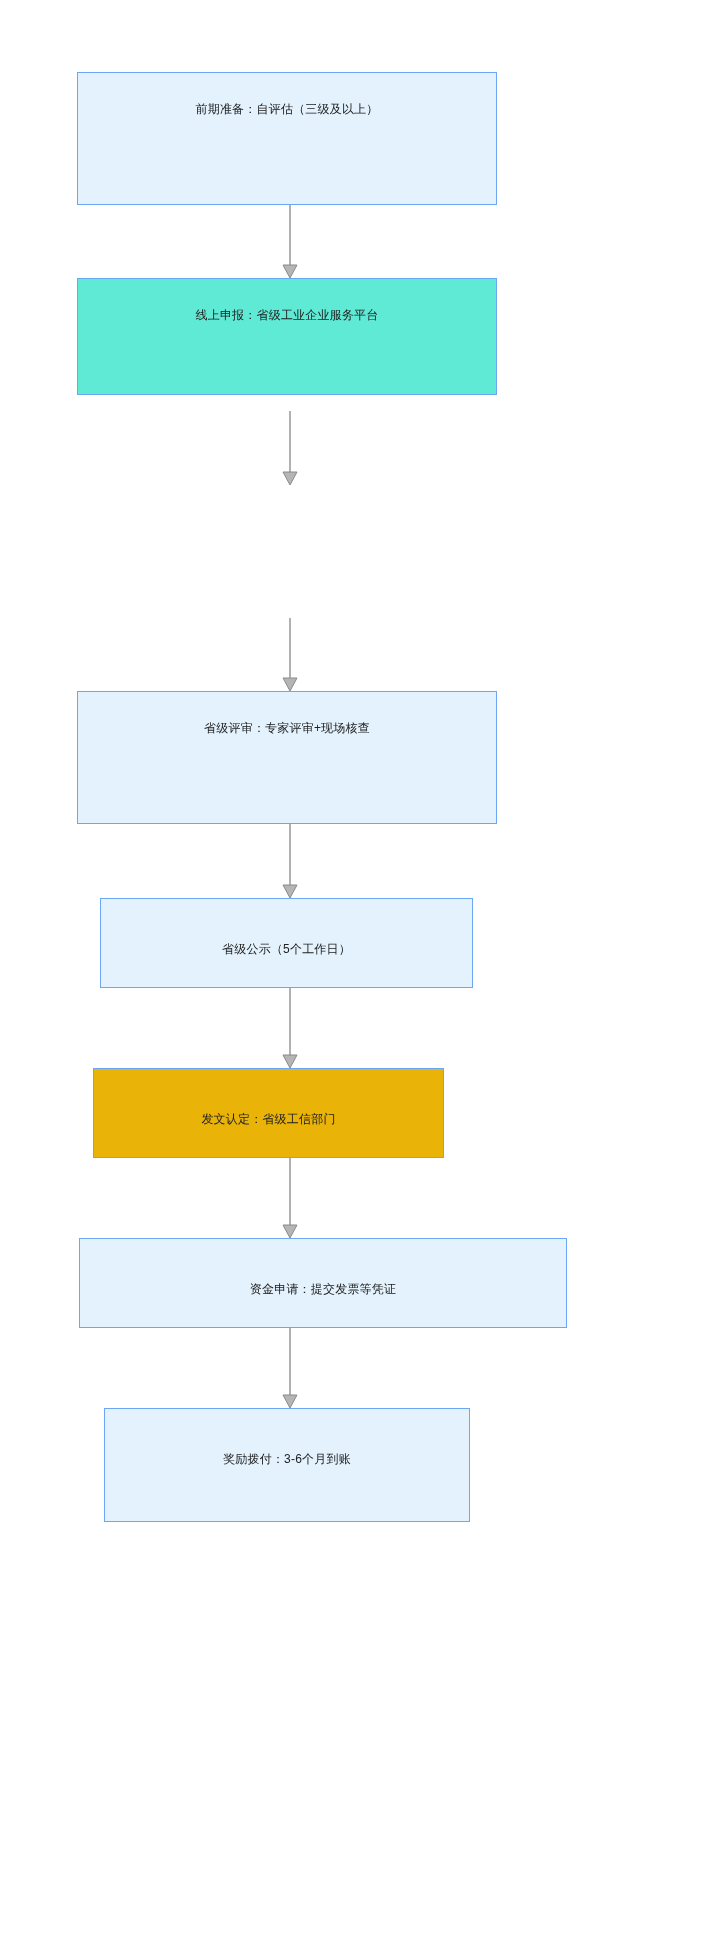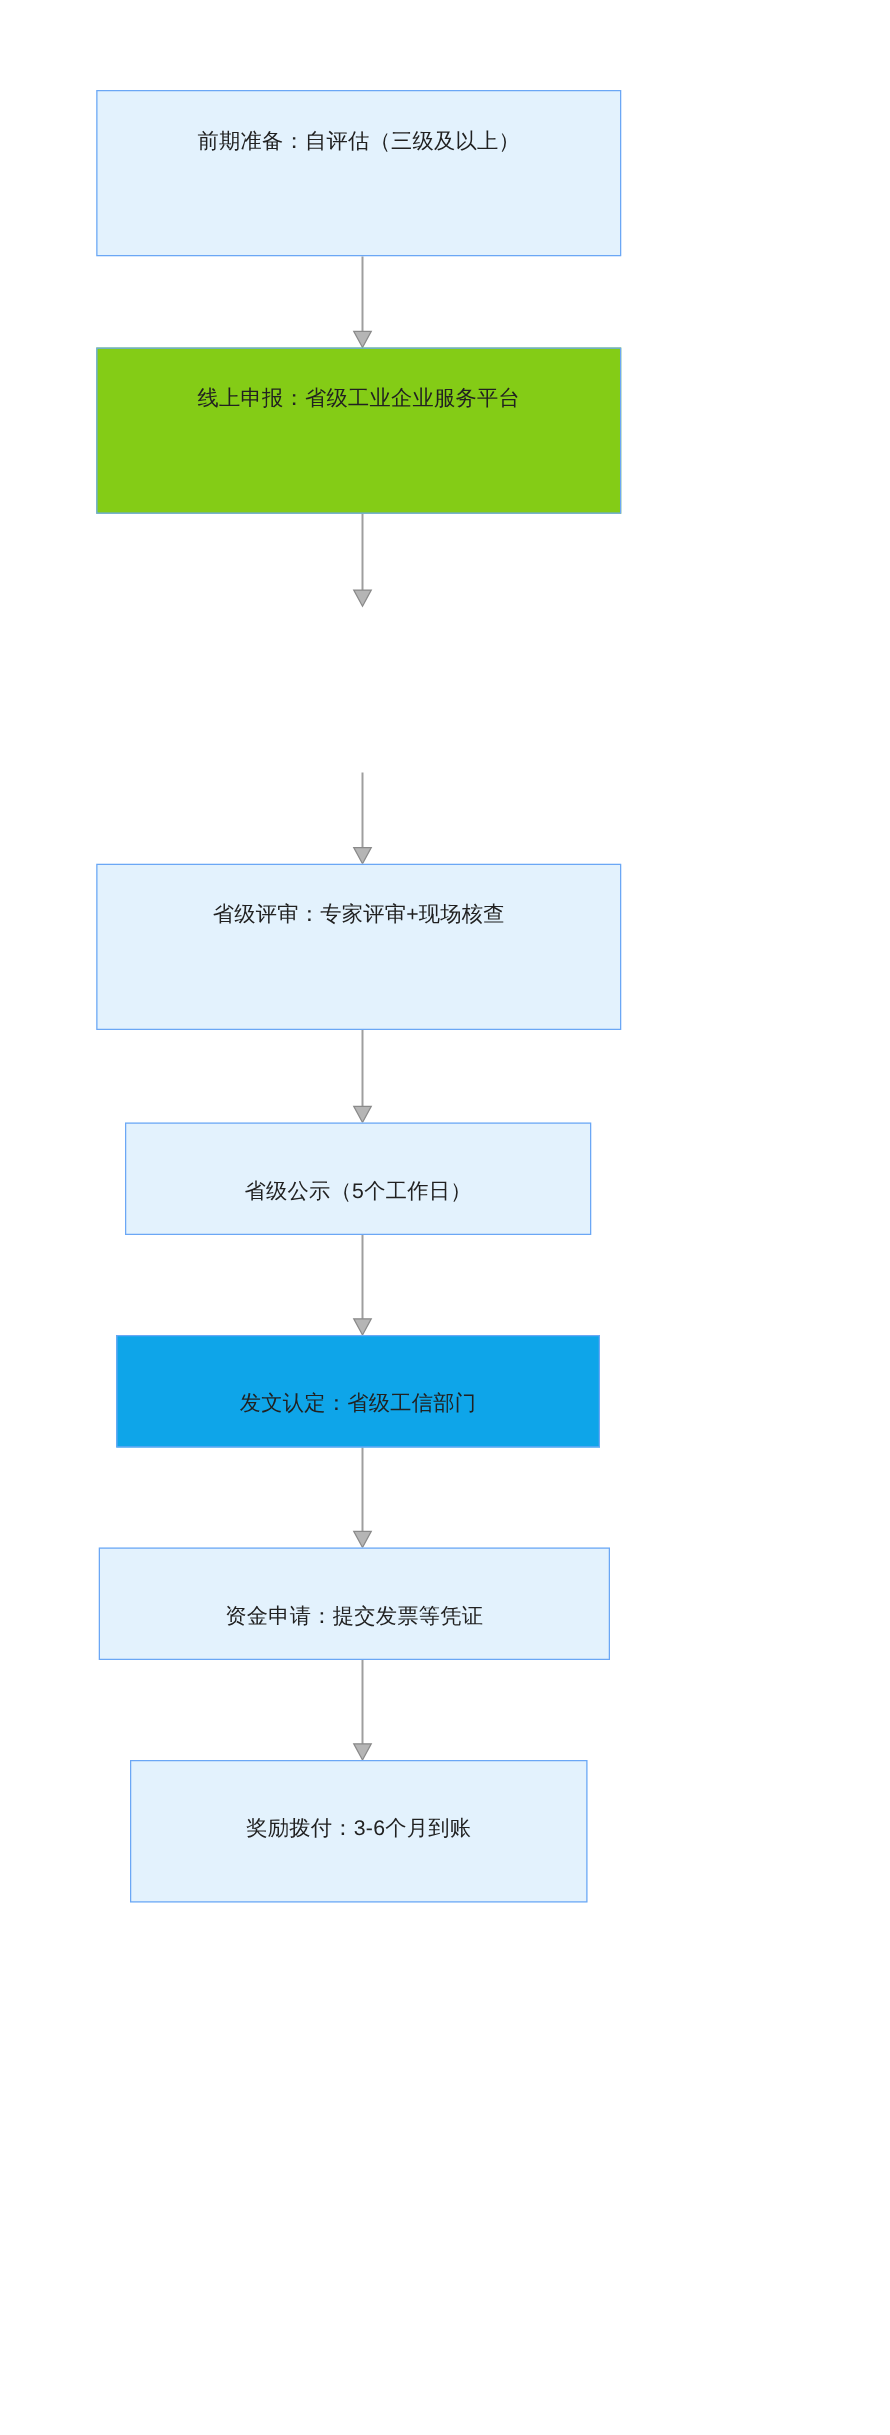--- a/index.html
+++ b/index.html
@@ -31,21 +31,21 @@
     color: #222222;
     overflow: hidden;
   }
   .node.tall .node-label {
     padding-top: 28px;
   }
   .node.short .node-label {
     padding-top: 42px;
   }
   .node-label {
-    font-size: 17px;
+    font-size: 12px;
     line-height: 1.4;
     letter-spacing: 0.2px;
     white-space: nowrap;
     color: #212121;
     text-align: center;
     user-select: none;
   }
   .edge {
     position: absolute;
   }
@@ -96,31 +96,31 @@
     </div>
     <div class="edge" style="left: 280px; top: 1328px; width: 20px; height: 80px;">
       <svg width="20" height="80" viewBox="0 0 20 80">
         <line x1="10" y1="0" x2="10" y2="68" stroke="#9e9e9e" stroke-width="1.6"></line>
         <polygon points="3,67 17,67 10,80" fill="#b5b5b5" stroke="#8a8a8a" stroke-width="1" stroke-linejoin="miter"></polygon>
       </svg>
     </div>
     <div class="node tall" style="left: 77px; top: 72px; width: 420px; height: 133px; background: rgb(227, 242, 253); border-color: rgb(107, 167, 245);">
       <div class="node-label">前期准备：自评估（三级及以上）</div>
     </div>
-    <div class="node tall" style="left: 77px; top: 278px; width: 420px; height: 133px; background: #84cc16; border-color: rgb(107, 167, 245);">
+    <div class="node tall" style="left: 77px; top: 278px; width: 420px; height: 117px; background: #5eead4; border-color: rgb(107, 167, 245);">
       <div class="node-label">线上申报：省级工业企业服务平台</div>
     </div>
     <div class="node tall" style="left: 77px; top: 691px; width: 420px; height: 133px; background: rgb(227, 242, 253); border-color: rgb(107, 167, 245);">
       <div class="node-label">省级评审：专家评审+现场核查</div>
     </div>
     <div class="node short" style="left: 100px; top: 898px; width: 373px; height: 90px; background: rgb(227, 242, 253); border-color: rgb(107, 167, 245);">
       <div class="node-label">省级公示（5个工作日）</div>
     </div>
-    <div class="node short" style="left: 93px; top: 1068px; width: 387px; height: 90px; background: #0ea5e9; border-color: rgb(107, 167, 245);">
+    <div class="node short" style="left: 93px; top: 1068px; width: 351px; height: 90px; background: #eab308; border-color: rgb(107, 167, 245);">
       <div class="node-label">发文认定：省级工信部门</div>
     </div>
-    <div class="node short" style="left: 79px; top: 1238px; width: 409px; height: 90px; background: rgb(227, 242, 253); border-color: rgb(107, 167, 245);">
+    <div class="node short" style="left: 79px; top: 1238px; width: 488px; height: 90px; background: rgb(227, 242, 253); border-color: rgb(107, 167, 245);">
       <div class="node-label">资金申请：提交发票等凭证</div>
     </div>
     <div class="node short" style="left: 104px; top: 1408px; width: 366px; height: 114px; background: rgb(227, 242, 253); border-color: rgb(107, 167, 245);">
       <div class="node-label">奖励拨付：3-6个月到账</div>
     </div>
   </div>
 
 </body></html>

